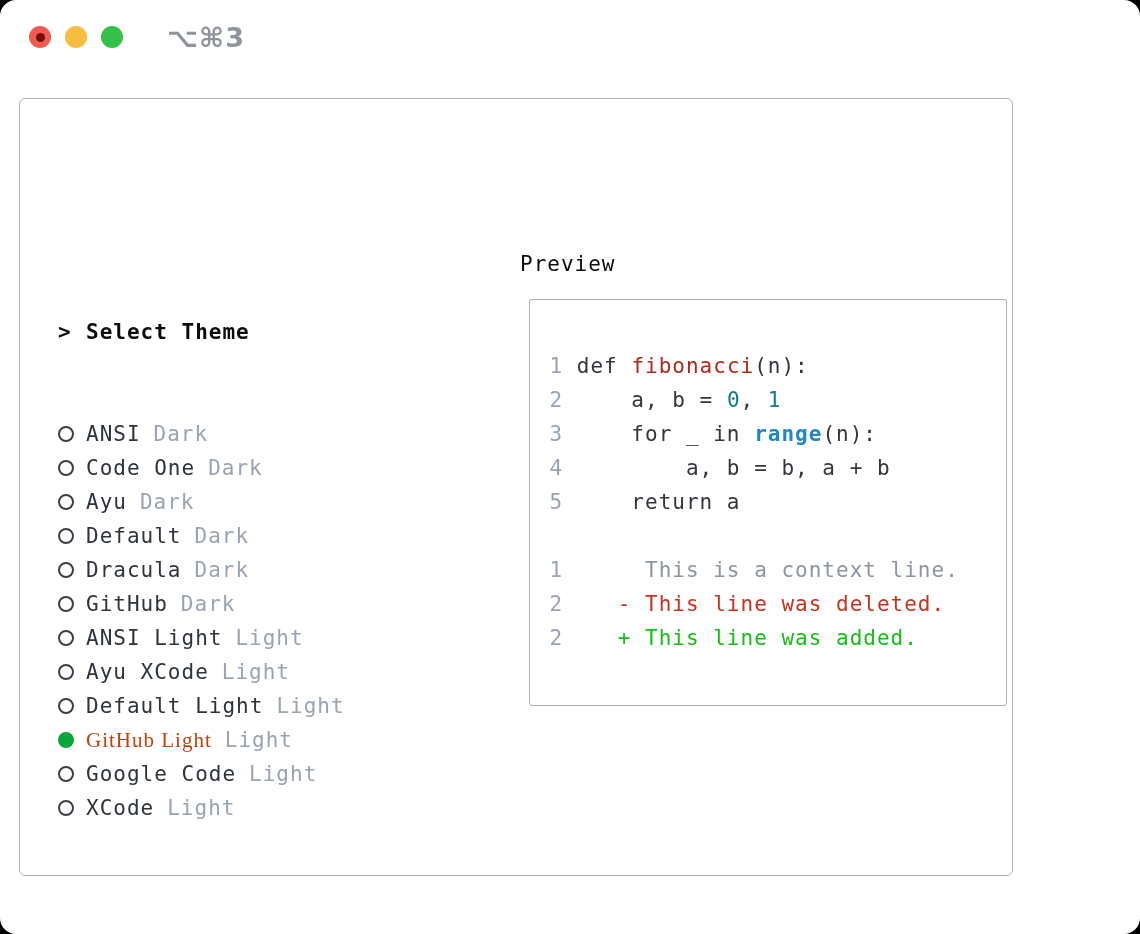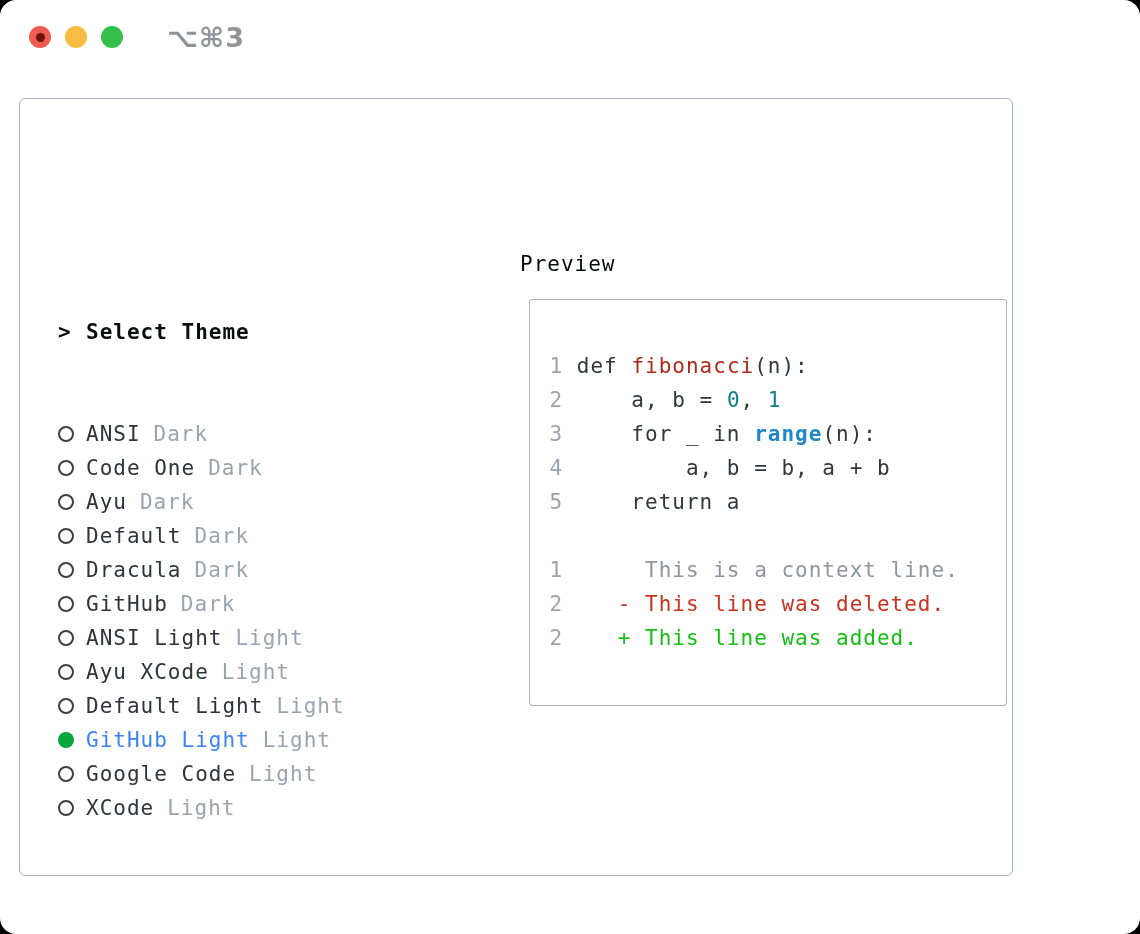--- a/index.html
+++ b/index.html
@@ -27,21 +27,21 @@
   .mono{font-size:21px;line-height:34px;letter-spacing:1px;white-space:pre;}
   
   .left-col{position:absolute;left:38px;top:148px;}
   .row{display:flex;align-items:center;height:34px;}
   .bullet-cell{width:28px;display:inline-flex;align-items:center;flex:0 0 28px;}
   .caret{font-weight:700;color:#0c0d0f;font-size:21px;letter-spacing:1px;}
   .radio-ring{width:12px;height:12px;border:2px solid #394049;border-radius:50%;box-sizing:content-box;}
   .radio-dot{width:16px;height:16px;border-radius:50%;background:#09a63e;}
   .hdr-select{font-weight:700;color:#0c0d0f;}
   .item-name{color:#2e343b;}
-  .item-name.sel{color:#3b82f6;}
+  .item-name.sel{color:#c2410c;font-family:Liberation Serif, serif;}
   .item-tag{color:#9aa4b0;margin-left:13px;}
   .spacer{height:34px;}
   
   .preview-header{position:absolute;left:500px;top:148px;font-weight:400;color:#0c0d0f;}
   .preview-box{
     position:absolute;left:509px;top:200px;width:478px;height:407px;
     border:1.5px solid #a9b2bc;border-radius:3px;background:#fff;box-sizing:border-box;
   }
   .code{position:absolute;left:19.5px;top:49px;}
   .code-line{height:34px;}

